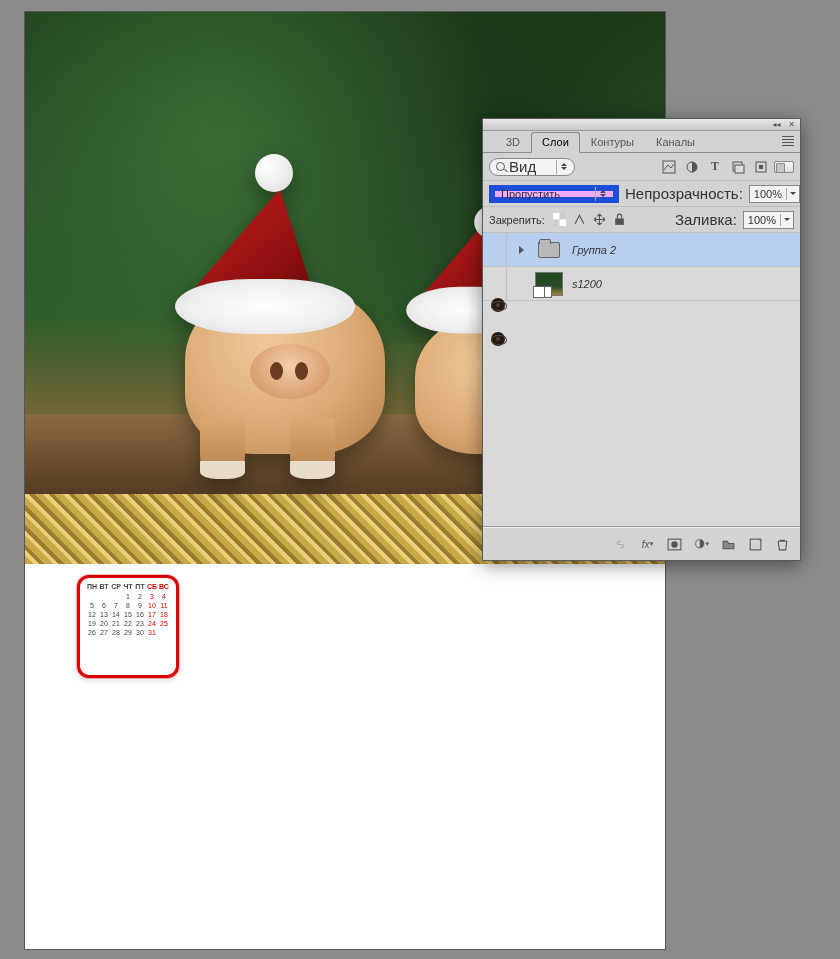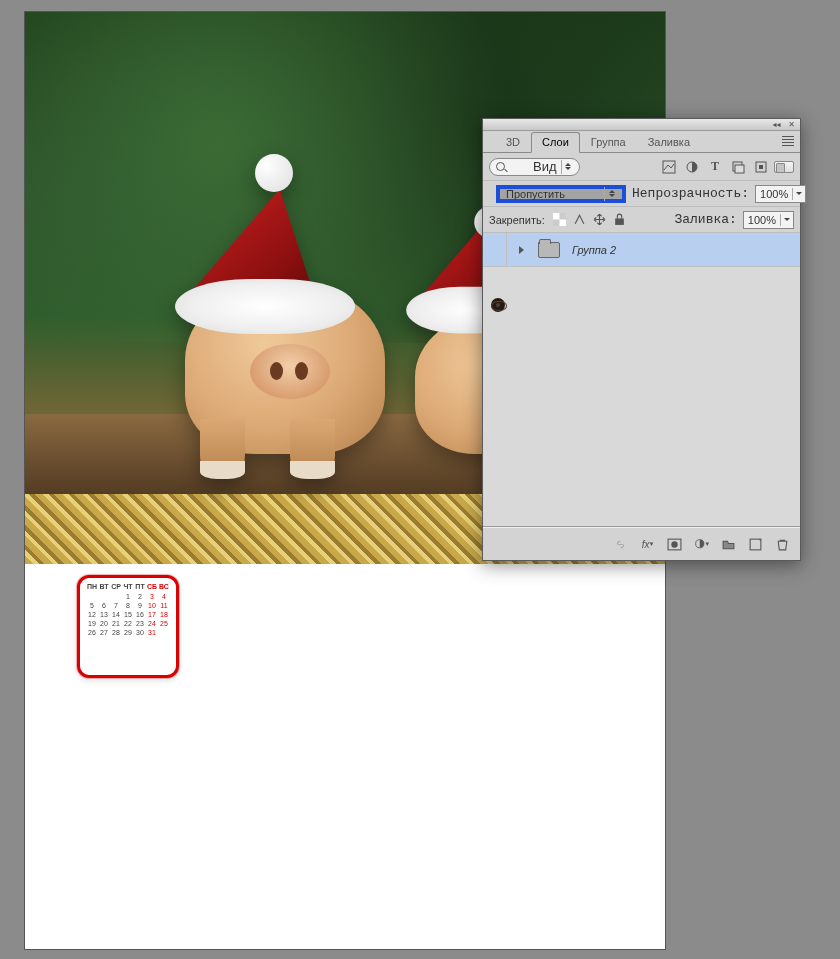--- a/index.html
+++ b/index.html
@@ -85,35 +85,35 @@
   .tab{padding:3px 10px 4px;color:#555;cursor:pointer;border:1px solid transparent;border-bottom:none;margin-right:0;}
   .tab.active{background:#d3d3d3;border:1px solid #8a8a8a;border-bottom:1px solid #d3d3d3;margin-bottom:-1px;color:#000;border-radius:3px 3px 0 0;}
   .tabs-menu{position:absolute;right:4px;top:3px;width:16px;height:14px;cursor:pointer;display:flex;flex-direction:column;justify-content:center;gap:2px;padding:0 2px;}
   .tabs-menu div{height:1px;background:#555;}
 
   .row{display:flex;align-items:center;padding:4px 6px;gap:6px;border-bottom:1px solid #bdbdbd;}
   .filter-row{height:28px;}
   .search{display:flex;align-items:center;background:#f3f3f3;border:1px solid #888;border-radius:10px;height:18px;padding:0 4px 0 6px;gap:4px;min-width:86px;}
   .search .mag{width:9px;height:9px;border:1px solid #555;border-radius:50%;position:relative;}
   .search .mag::after{content:"";position:absolute;width:4px;height:1px;background:#555;left:7px;top:7px;transform:rotate(45deg);}
-  .search-label{font-size:13px;color:#333;margin-left:24px;}
+  .search-label{font-size:15px;color:#333;}
   .dd-btn{width:14px;height:14px;border-left:1px solid #aaa;display:flex;align-items:center;justify-content:center;margin-left:auto;}
   .chev{width:0;height:0;border-left:3px solid transparent;border-right:3px solid transparent;}
   .chev.up{border-bottom:3px solid #444;margin-bottom:1px;}
   .chev.dn{border-top:3px solid #444;}
   .filter-icons{display:flex;gap:9px;margin-left:auto;align-items:center;}
   .fic{width:14px;height:14px;color:#555;display:flex;align-items:center;justify-content:center;}
   .fic svg{width:14px;height:14px;}
   .toggle{width:20px;height:12px;border:1px solid #888;border-radius:2px;background:linear-gradient(#f5f5f5,#ddd);position:relative;cursor:pointer;}
   .toggle::after{content:"";position:absolute;left:1px;top:1px;width:7px;height:8px;background:#c4c4c4;border:1px solid #888;border-radius:1px;}
 
   .blend-row{height:26px;}
-  .select{display:flex;align-items:center;background:#a3a3a3;border:4px solid #1d4ed8;height:18px;padding:0 4px 0 6px;min-width:130px;gap:4px;cursor:pointer;margin-left:7px;}
+  .select{display:flex;align-items:center;background:#f0abfc;border:6px solid #1d4ed8;height:18px;padding:0 4px 0 6px;min-width:130px;gap:4px;cursor:pointer;}
   .select .lbl{flex:1;}
-  .pct-label{margin-left:auto;font-size:13px;color:#333;font-family:Liberation Mono, monospace;}
+  .pct-label{margin-left:auto;font-size:15px;color:#333;}
   .pct-box{display:flex;align-items:center;border:1px solid #888;background:#f3f3f3;height:18px;}
   .pct-box .val{padding:0 4px;border-right:1px solid #aaa;min-width:34px;text-align:right;}
   .pct-box .arr{width:12px;display:flex;align-items:center;justify-content:center;}
 
   .lock-row{height:26px;}
   .lock-icons{display:flex;gap:7px;align-items:center;margin-left:2px;}
   .lic{width:13px;height:13px;display:flex;align-items:center;justify-content:center;color:#555;}
 
   .layers{flex:1;background:#d9d9d9;overflow:auto;border-bottom:1px solid #9a9a9a;}
   .layer{display:flex;align-items:center;height:34px;padding:0 6px;gap:9px;border-bottom:1px solid #c0c0c0;cursor:pointer;}
@@ -236,22 +236,22 @@
 </div>
 
 <div class="panel">
   <div class="panel-titlebar">
     <div class="tb-ic">◂◂</div>
     <div class="tb-ic">✕</div>
   </div>
   <div class="tabs">
     <div class="tab">3D</div>
     <div class="tab active">Слои</div>
-    <div class="tab">Группа</div>
-    <div class="tab">Заливка</div>
+    <div class="tab">Контуры</div>
+    <div class="tab">Каналы</div>
     <div class="tabs-menu">
         <div></div>
         <div></div>
         <div></div>
         <div></div>
       </div>
   </div>
 
   <div class="row filter-row">
     <div class="search">
@@ -355,20 +355,28 @@
           <div class="eye"></div>
         </div>
       <div class="expand">
           <div class="tri"></div>
         </div>
       <div class="thumb folder">
           <div class="folder-ic"></div>
         </div>
       <span class="layer-name">Группа 2</span>
     </div>
+    <div class="layer">
+      <div class="eyecol">
+          <div class="eye"></div>
+        </div>
+      <div class="expand"></div>
+      <div class="thumb img"></div>
+      <span class="layer-name">s1200</span>
+    </div>
   </div>
 
   <div class="panel-footer">
     <div class="sep"></div>
     <div class="fbtn inactive">
         <svg viewBox="0 0 14 14">
           <path d="M4 7a3 3 0 0 1 3-3h0M10 7a3 3 0 0 1-3 3h0M5 7h4" stroke="#555" fill="none"></path>
         </svg>
       </div>
     <div class="fbtn">

